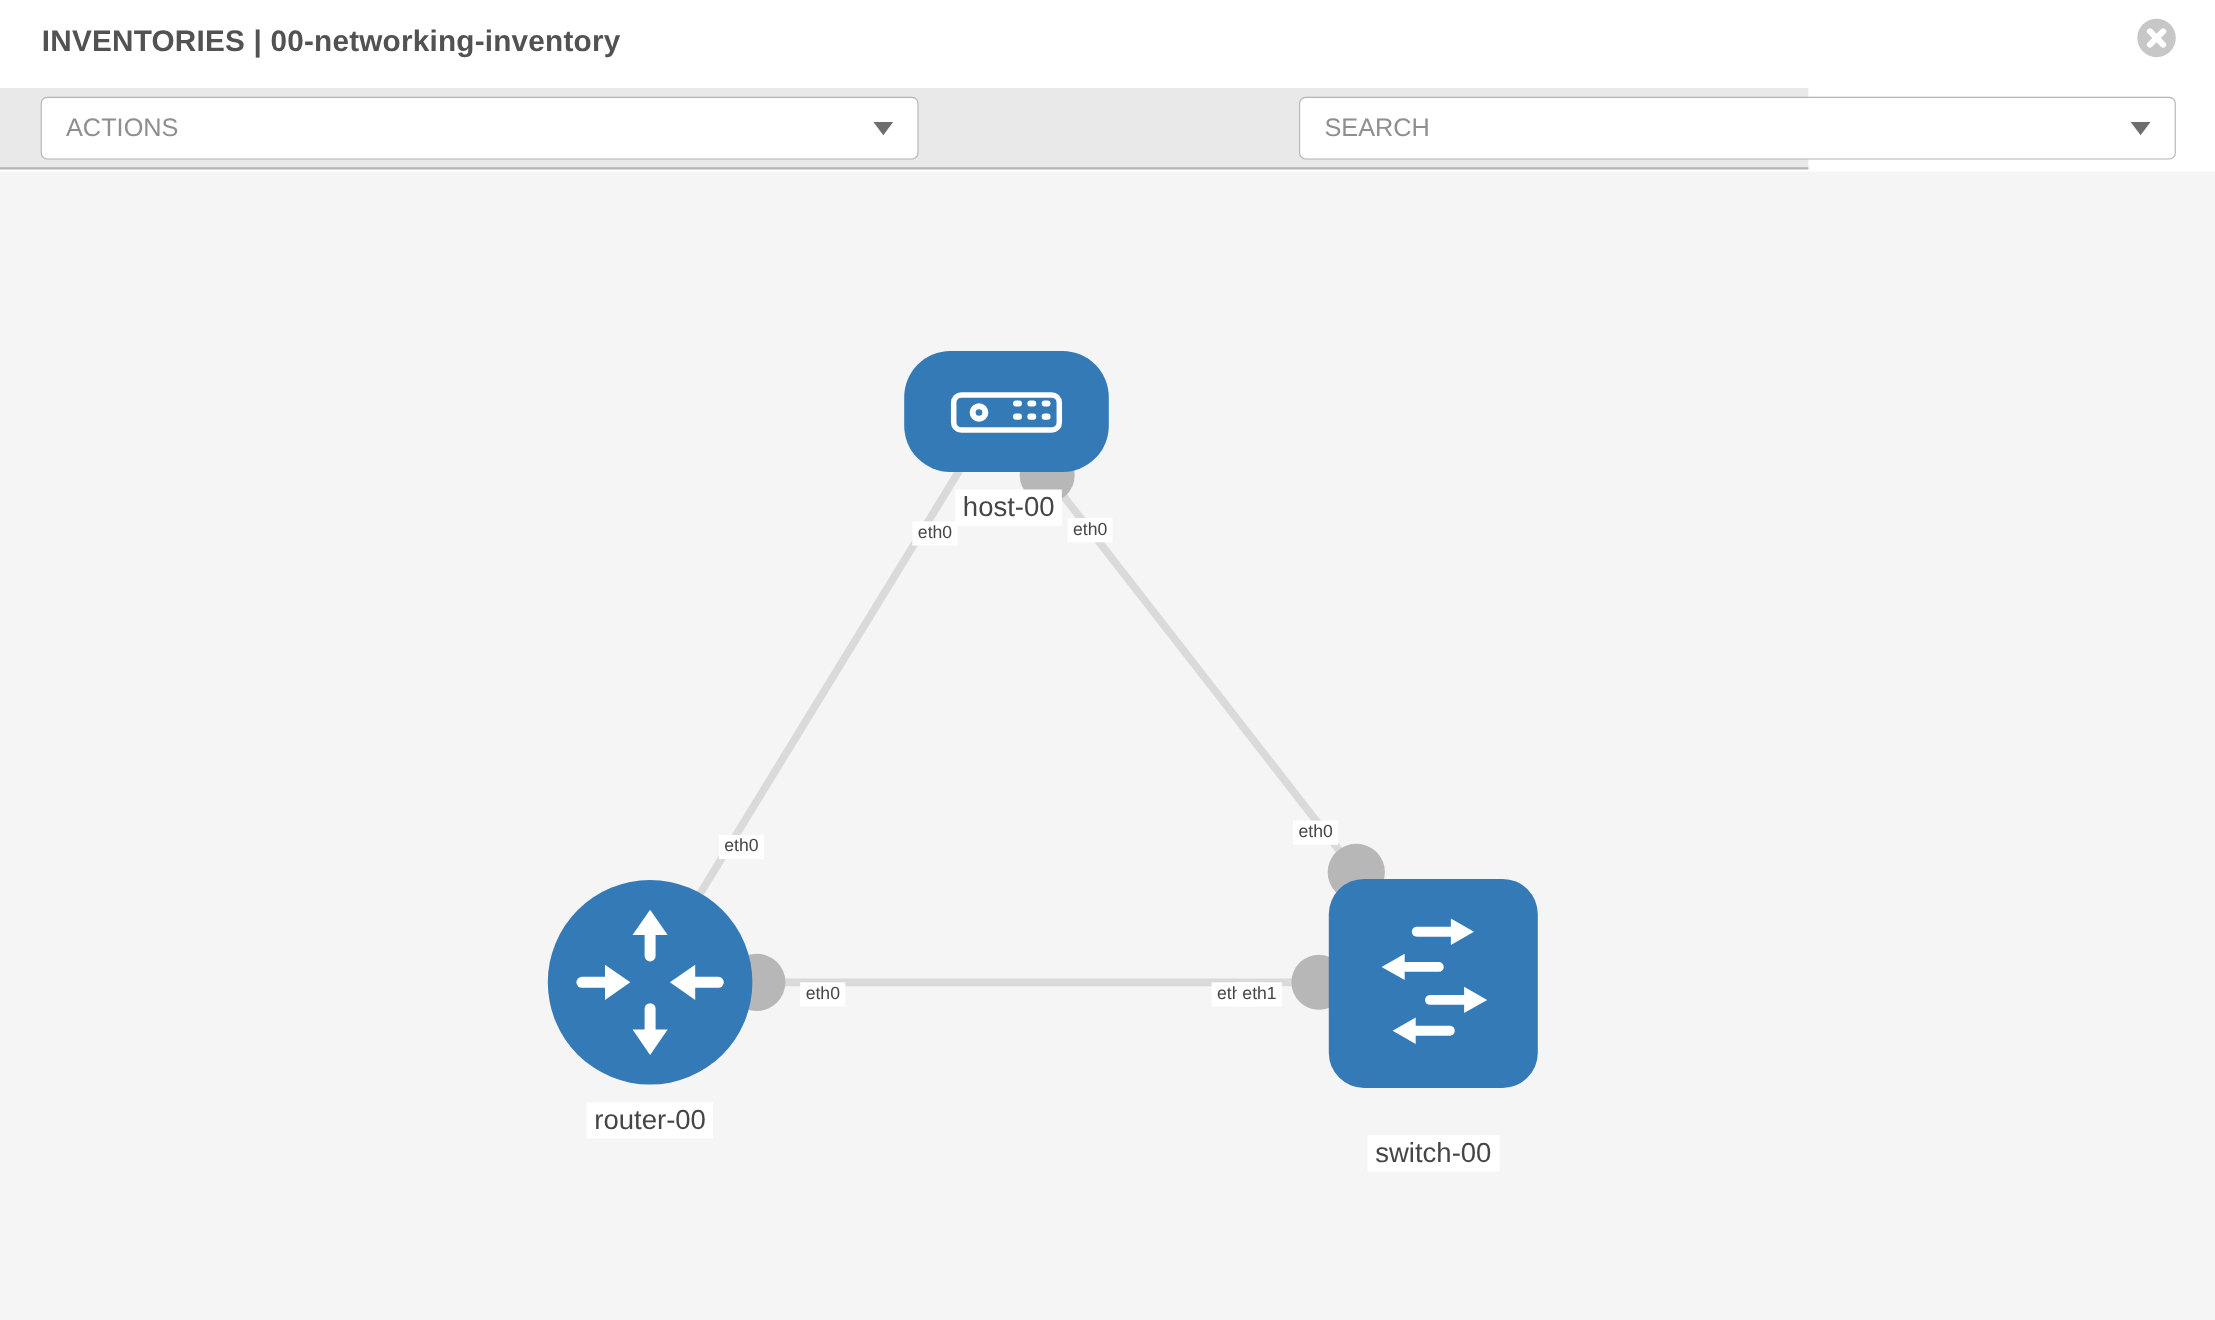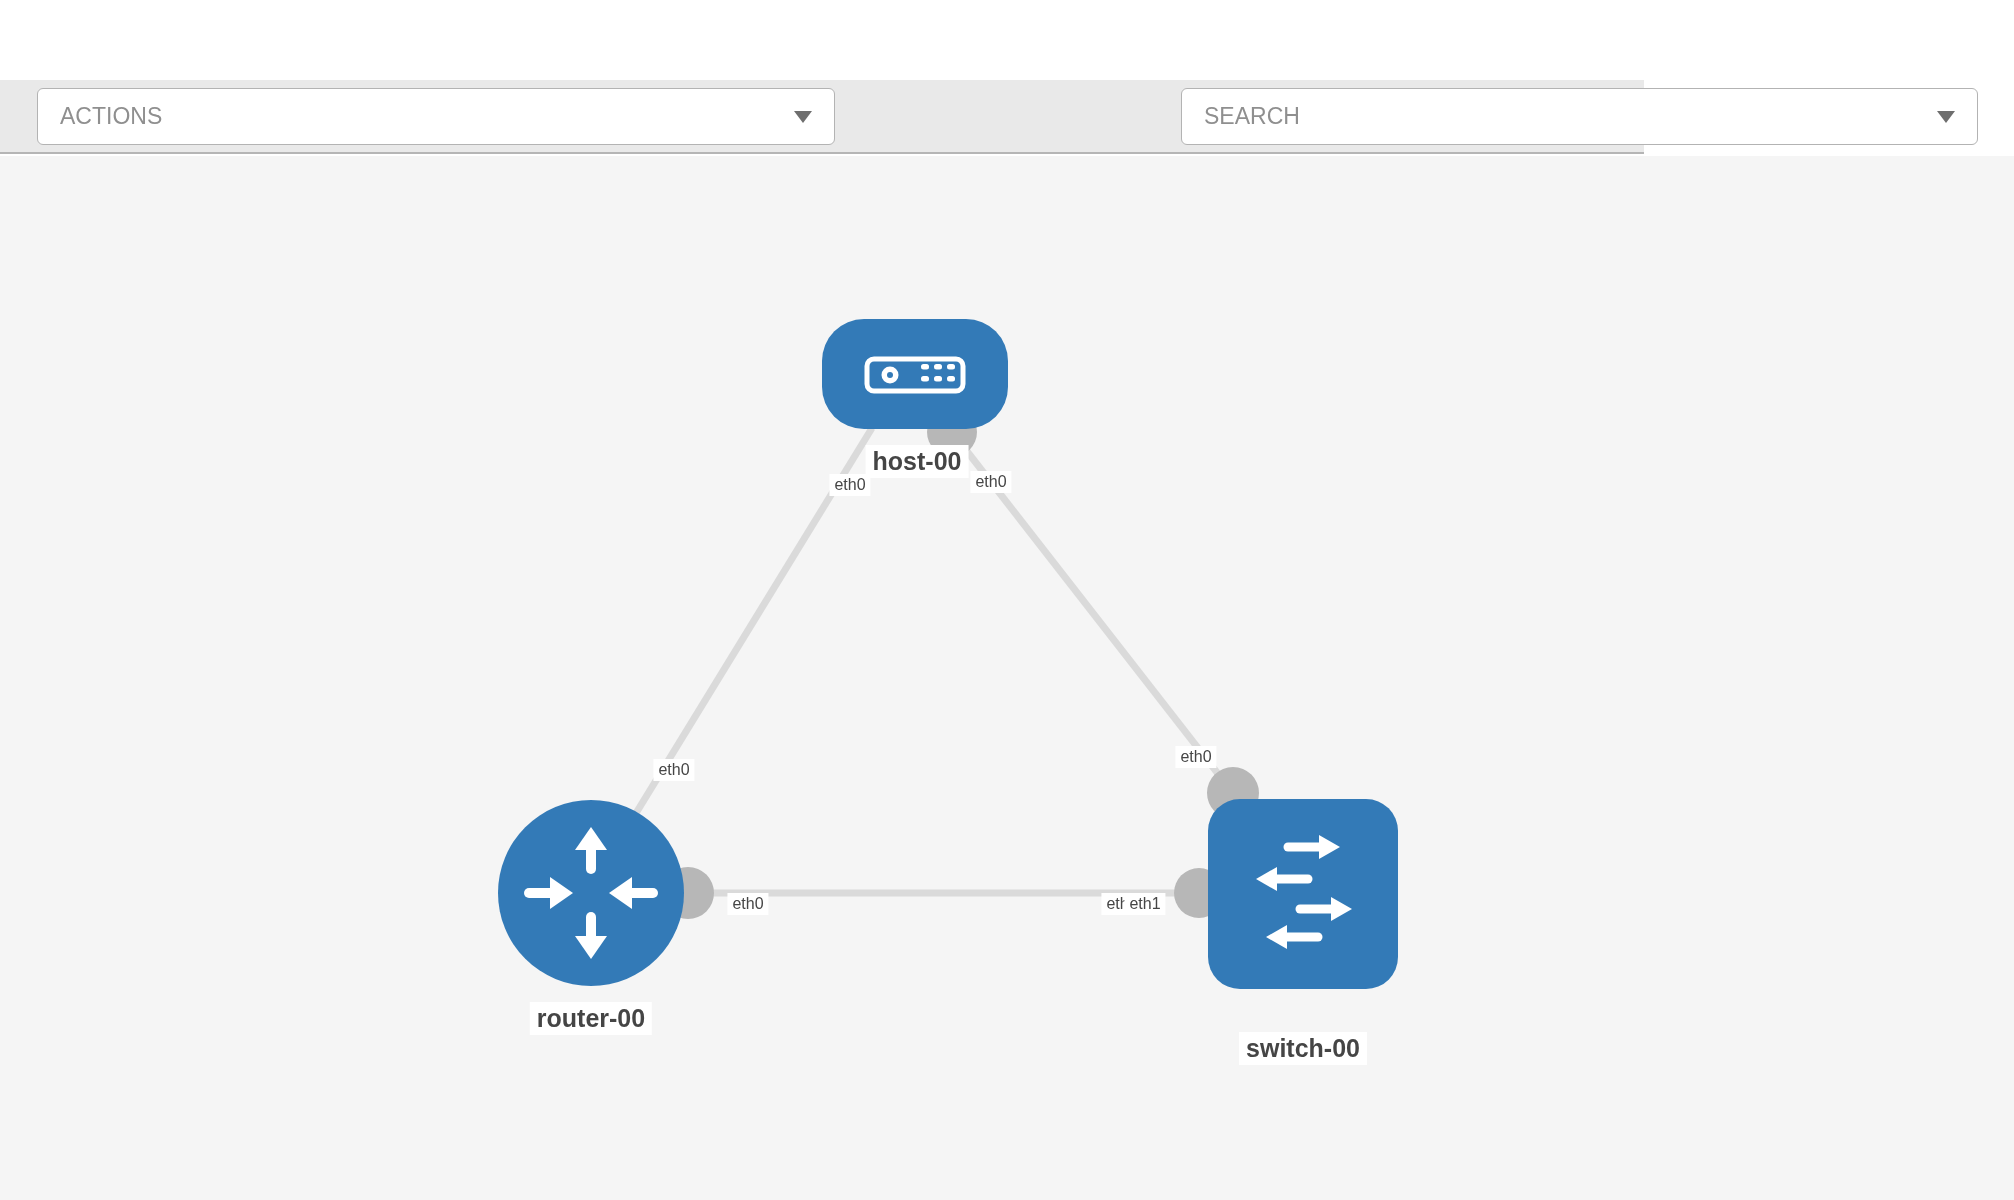--- a/index.html
+++ b/index.html
@@ -50,28 +50,37 @@
   .canvas {
     position: absolute; left: 0; top: 156px; width: 2014px; height: 1044px;
     background: #f5f5f5;
   }
   .graph-svg { position: absolute; left: 0; top: 0; }
 
   .node-label, .if-label {
     position: absolute; background: #ffffff; color: #454545;
     white-space: nowrap; transform: translateX(-50%);
   }
-  .node-label { font-size: 25px; padding: 2px 7px; font-weight: bold; }
+  .node-label { font-size: 25px; padding: 2px 7px; }
   .if-label  { font-size: 16px; padding: 2px 5px; margin-top: 17px; }
 </style>
 </head>
 <body>
 
 <div class="page">
 
+  <div class="header">
+    <div class="page-title">INVENTORIES | 00-networking-inventory</div>
+    <div class="close-btn">
+      <svg width="35" height="35" viewBox="0 0 35 35">
+        <line x1="11.5" y1="11.5" x2="23.5" y2="23.5" stroke="#ffffff" stroke-width="5.5" stroke-linecap="round"></line>
+        <line x1="23.5" y1="11.5" x2="11.5" y2="23.5" stroke="#ffffff" stroke-width="5.5" stroke-linecap="round"></line>
+      </svg>
+    </div>
+  </div>
 
   <div class="toolbar">
     <div class="dropdown dd-actions">
       <span>ACTIONS</span>
       <span class="caret"></span>
     </div>
 
     <svg class="tool-icon tool-wrench" viewBox="0 0 24 24">
       <path fill="#7b8085" d="M22.7 5.2c-.2-.5-.8-.6-1.2-.2l-3 3-2.5-2.5 3-3c.4-.4.2-1-.3-1.2-1.1-.4-2.3-.6-3.5-.4-2.9.5-5.1 3-5.3 5.9-.1.8 0 1.6.3 2.4l-8.6 8.6c-1 1-1 2.7 0 3.7s2.7 1 3.7 0l8.6-8.6c.8.2 1.6.4 2.4.3 2.9-.2 5.4-2.4 5.9-5.3.2-1 .1-1.9-.5-2.7z"></path>
     </svg>

